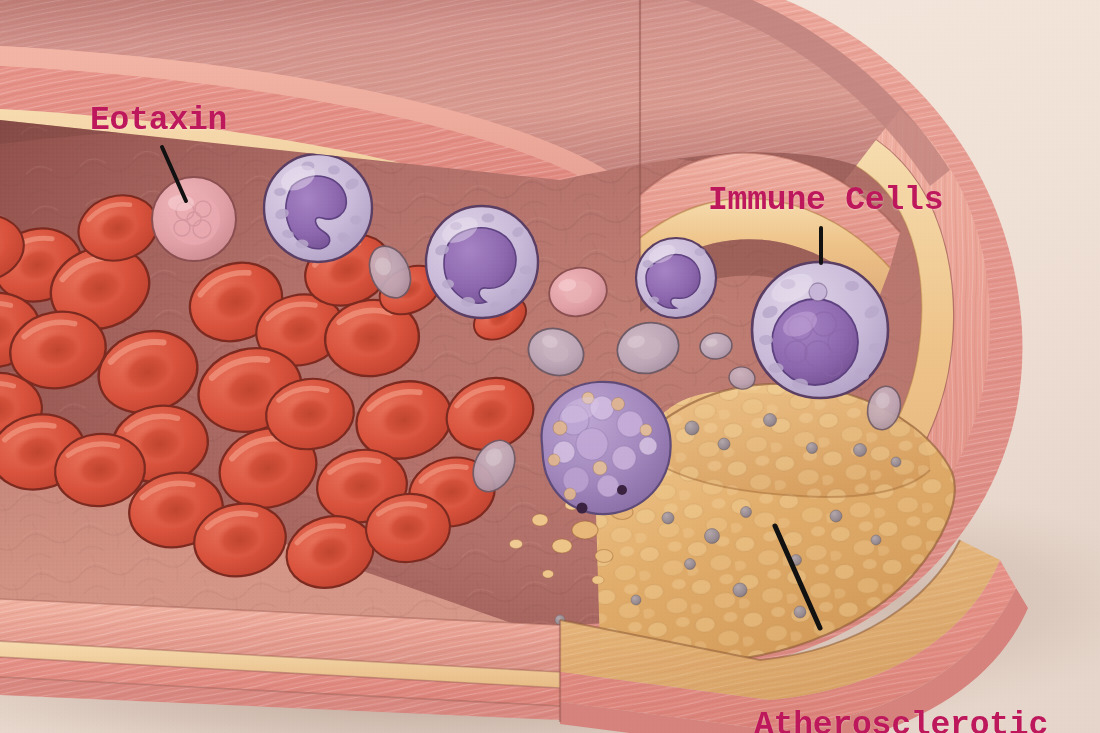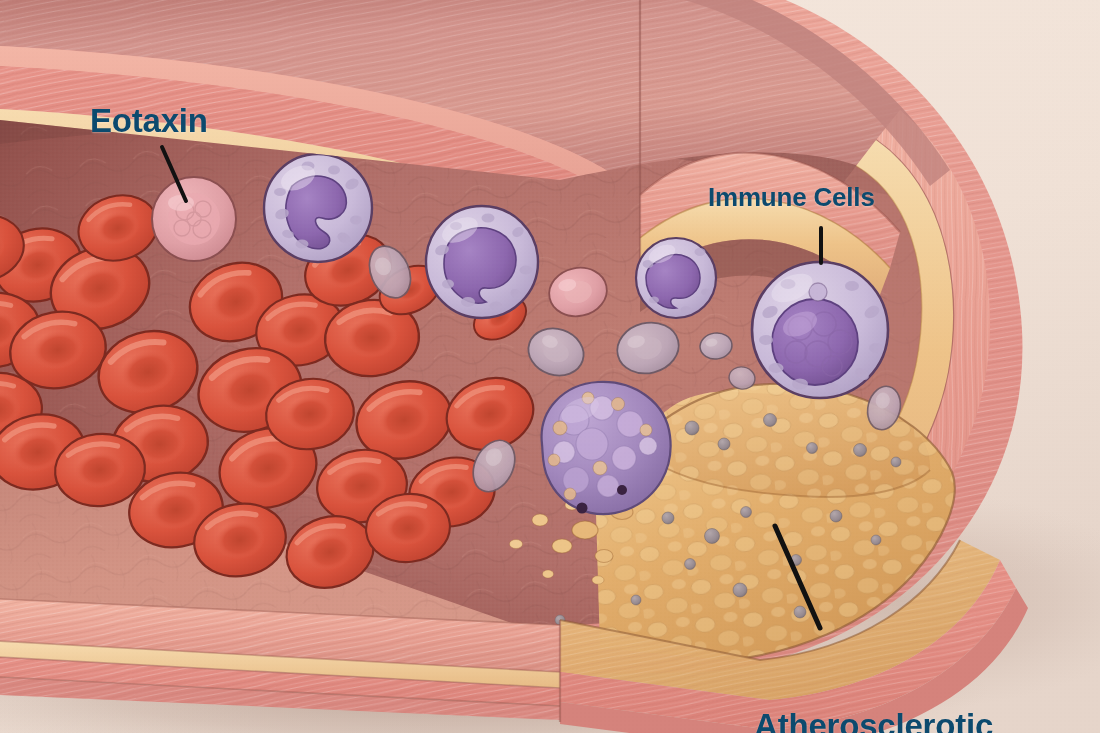--- a/index.html
+++ b/index.html
@@ -3,24 +3,25 @@
 <meta charset="utf-8">
 <style>
   html,body{margin:0;padding:0;background:#ffffff;}
   #stage{
     position:relative;width:1100px;height:733px;overflow:hidden;
     font-family:"Liberation Sans","DejaVu Sans",sans-serif;
     background:#f2e4da;
   }
   #art{position:absolute;inset:0;}
   .lbl{
-    position:absolute;color:#0c4a6e;font-weight:700;
+    position:absolute;color:#be185d;font-weight:700;
     letter-spacing:-.2px;line-height:1.02;white-space:pre;
     text-shadow:0 1px 2px rgba(255,235,225,.45);
     pointer-events:none;
+    font-family:Liberation Mono, monospace;
   }
   .lbl.c{text-align:center;}
 </style>
 </head>
 <body>
 
 <div id="stage">
 
   <svg id="art" viewBox="0 0 1100 733" width="1100" height="733">
     <defs>
@@ -709,20 +710,20 @@
         <line x1="821" y1="228" x2="821" y2="263" stroke-width="4"></line>
         <line x1="775" y1="526" x2="820" y2="628" stroke-width="5"></line>
       </g>
 
       <rect width="1100" height="733" fill="url(#grain)" opacity="0.45"></rect>
     </g>
   </svg>
 
   <div class="lbl" style="left:90px;top:104px;font-size:33px;">Eotaxin</div>
 
-  <div class="lbl" style="left:708px;top:184px;font-size:26px;">Immune Cells</div>
+  <div class="lbl" style="left:708px;top:184px;font-size:33px;">Immune Cells</div>
 
   <div class="lbl c" style="left:754px;top:642px;font-size:33px;width:280px;text-align:left;">
     <div>Atherosclerotic</div>
     
   </div>
 
 </div>
 
 </body></html>

